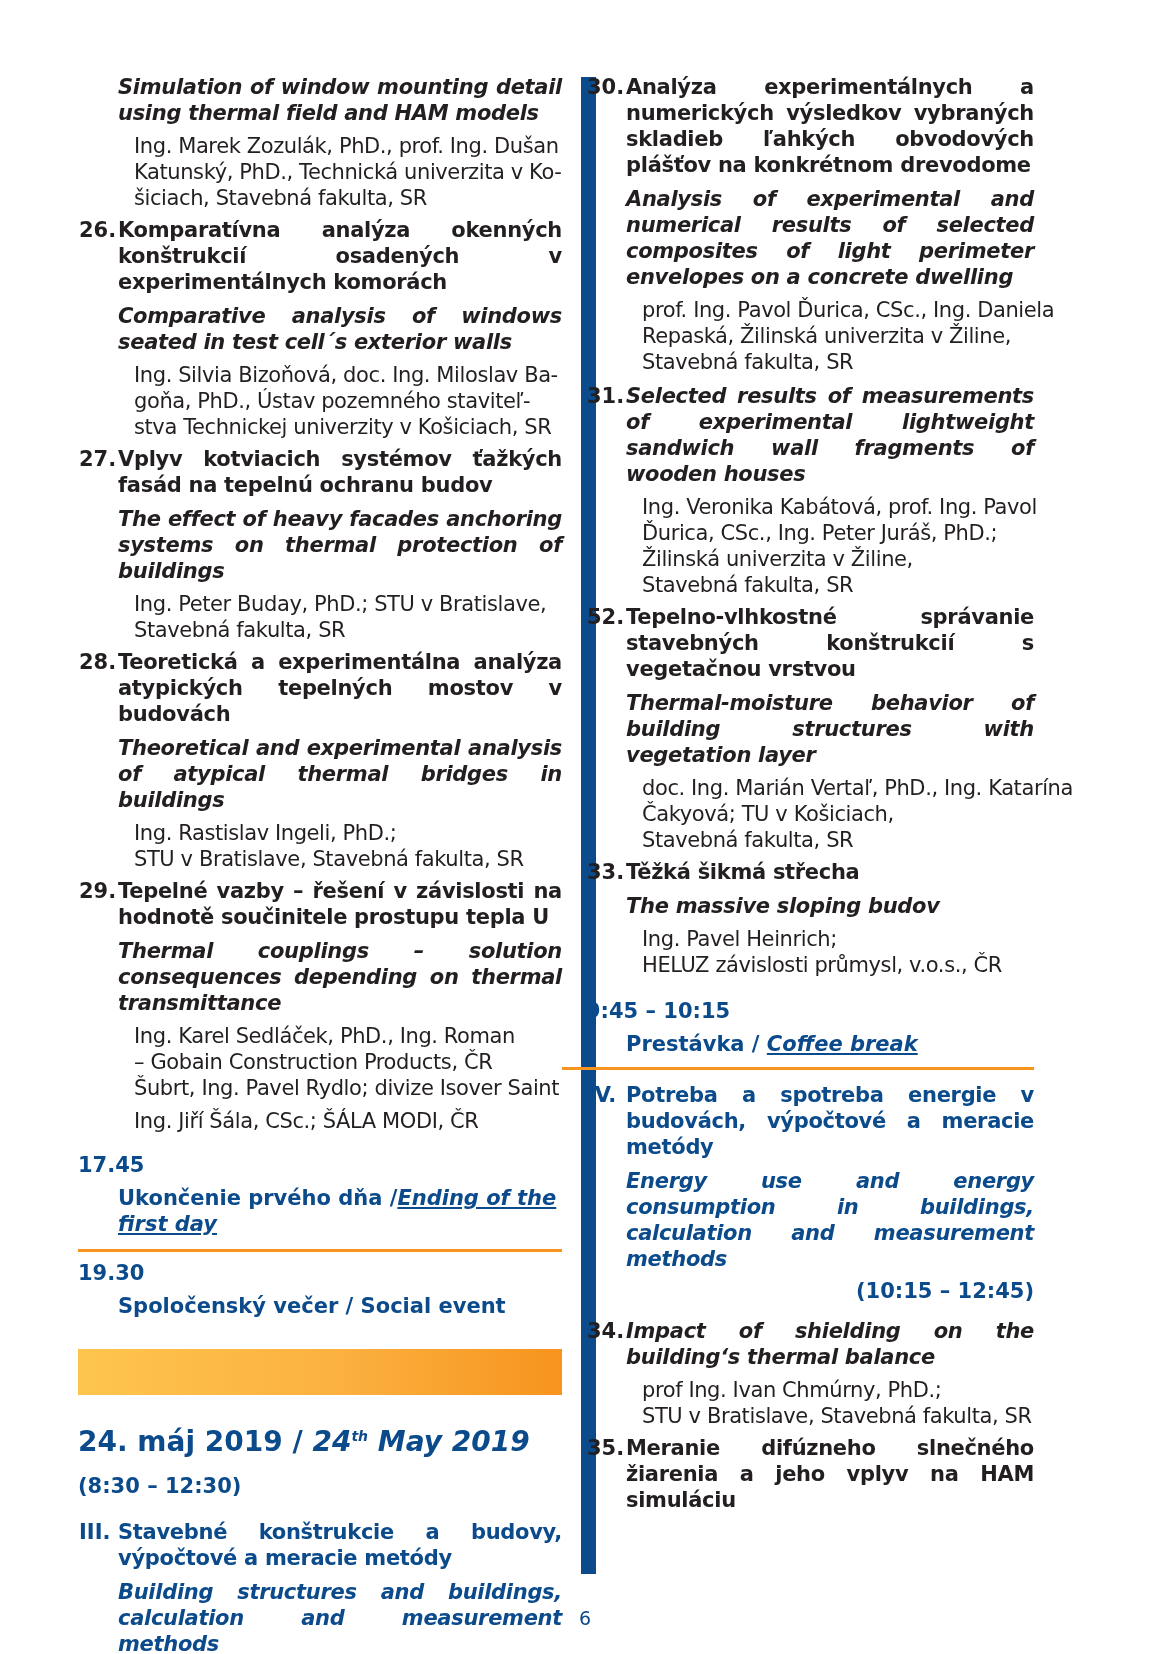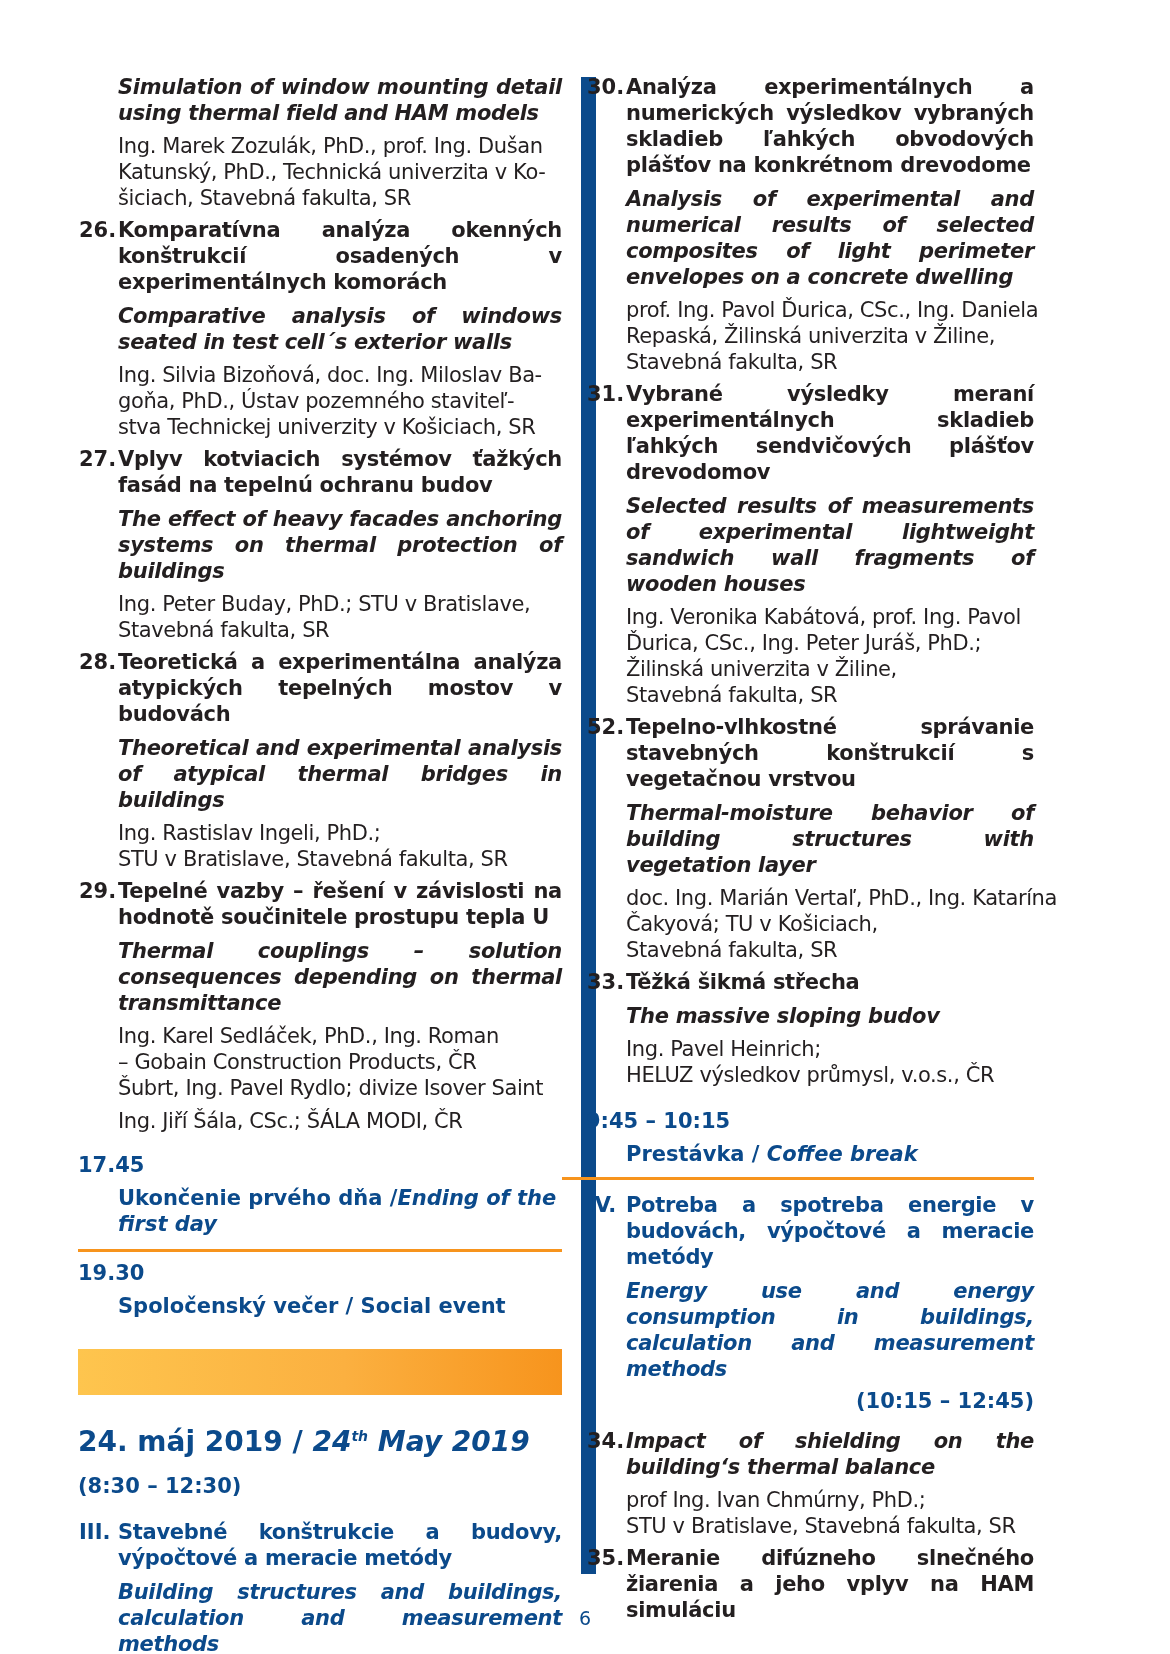--- a/index.html
+++ b/index.html
@@ -11,26 +11,26 @@
   .vbar { position:absolute; left:581px; top:77px; width:15px; height:1497px; background:#0b4a8b; }
   .page-num { position:absolute; left:0; width:1170px; top:1607px; text-align:center;
               font-size:19px; color:#0b4a8b; }
 
   .item { position:relative; padding-left:40px; }
   .num { position:absolute; left:1px; top:0; font-weight:bold; font-size:21px; line-height:26px; }
   .title { font-weight:bold; font-size:21px; line-height:26px; text-align:justify; letter-spacing:-0.3px; }
   .en { font-style:italic; font-weight:bold; font-size:21px; line-height:26px; margin-top:8px;
         text-align:justify; letter-spacing:-0.3px; }
   .authors { font-size:21px; line-height:26px; margin-top:7px; letter-spacing:-0.4px; }
-  .authors div { white-space:nowrap; }
+  .authors div { white-space:nowrap;margin-left:16px; }
   .item + .item { margin-top:6px; }
   .lead .en { margin-top:0; }
   .time { font-weight:bold; font-size:21px; line-height:26px; color:#0b4a8b; }
   .event { padding-left:40px; font-weight:bold; font-size:21px; line-height:26px; color:#0b4a8b; margin-top:7px; }
-  .event i { font-style:italic; }
+  .event i { font-style:italic;text-decoration:underline; }
   .orange-rule { height:3px; background:#f7941d; }
   .gradient-band { height:46px; background:linear-gradient(to right,#fec54e,#fbb040 55%,#f7941d); }
   .day-title { font-size:28px; line-height:34px; font-weight:bold; color:#0b4a8b; }
   .day-title i { }
   .day-title sup { font-size:14px; vertical-align:super; line-height:0; }
   .section .num, .section .title, .section .en { color:#0b4a8b; }
   .sub-time { padding-left:40px; font-weight:bold; font-size:21px; line-height:26px; color:#0b4a8b; margin-top:6px;text-align:right; }
 </style>
 </head>
 <body>
@@ -131,21 +131,20 @@
     <div class="en">Analysis of experimental and numerical results of selected composites of light perimeter envelopes on a concrete dwelling</div>
     <div class="authors">
       <div>prof. Ing. Pavol Ďurica, CSc., Ing. Daniela</div>
       <div>Repaská, Žilinská univerzita v Žiline,</div>
       <div>Stavebná fakulta, SR</div>
     </div>
   </div>
 
   <div class="item">
     <span class="num">31.</span>
-    <div class="title">Vybrané výsledky meraní experimentálnych skladieb ľahkých sendvičových plášťov drevodomov</div>
     <div class="en">Selected results of measurements of experimental lightweight sandwich wall fragments of wooden houses</div>
     <div class="authors">
       <div>Ing. Veronika Kabátová, prof. Ing. Pavol</div>
       <div>Ďurica, CSc., Ing. Peter Juráš, PhD.;</div>
       <div>Žilinská univerzita v Žiline,</div>
       <div>Stavebná fakulta, SR</div>
     </div>
   </div>
 
   <div class="item">
@@ -158,21 +157,21 @@
       <div>Stavebná fakulta, SR</div>
     </div>
   </div>
 
   <div class="item">
     <span class="num">33.</span>
     <div class="title">Těžká šikmá střecha</div>
     <div class="en">The massive sloping budov</div>
     <div class="authors">
       <div>Ing. Pavel Heinrich;</div>
-      <div>HELUZ výsledkov průmysl, v.o.s., ČR</div>
+      <div>HELUZ závislosti průmysl, v.o.s., ČR</div>
     </div>
   </div>
 
   <div style="height:20px"></div>
   <div class="time">9:45 – 10:15</div>
   <div class="event">
     <span>Prestávka / </span><i>Coffee break</i>
   </div>
   <div style="height:10px"></div>
   <div class="orange-rule" style="margin-left:-24px;"></div>

